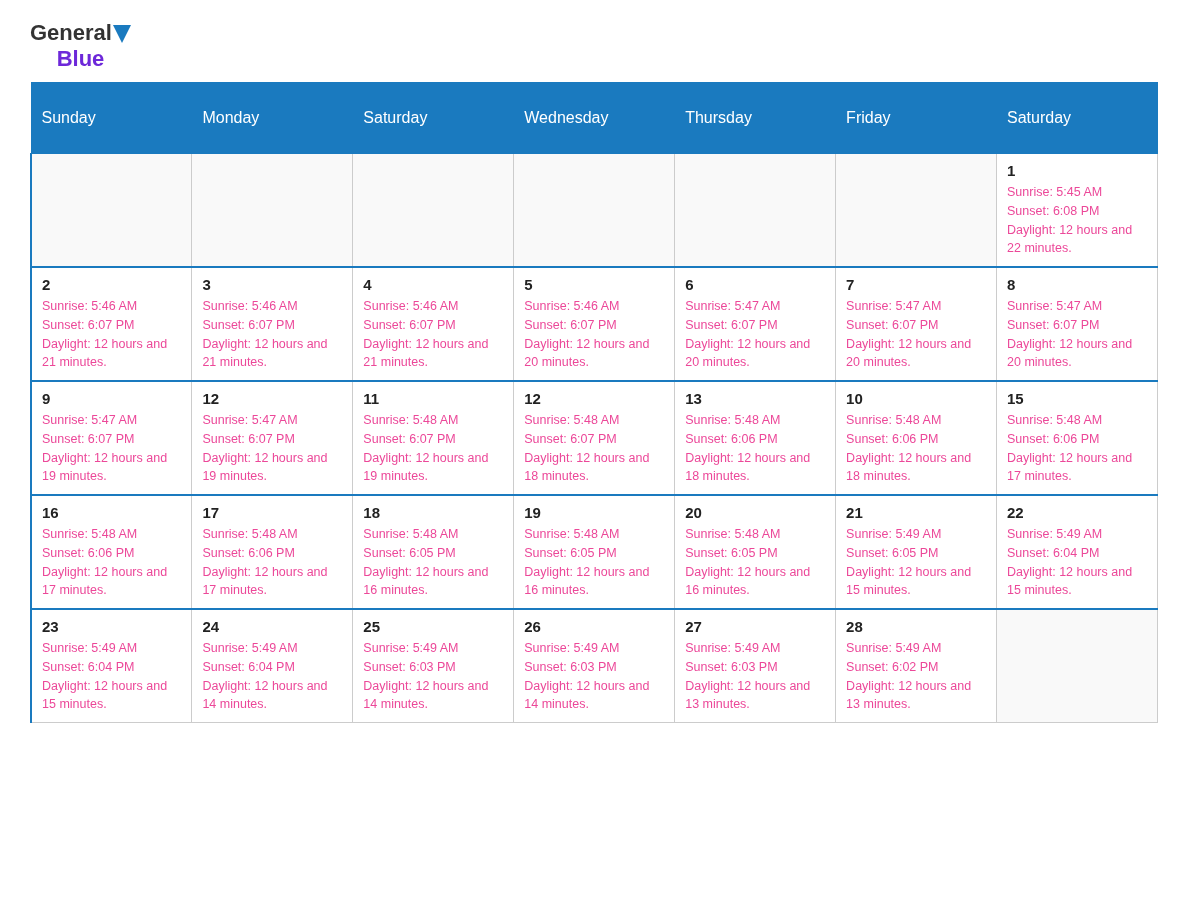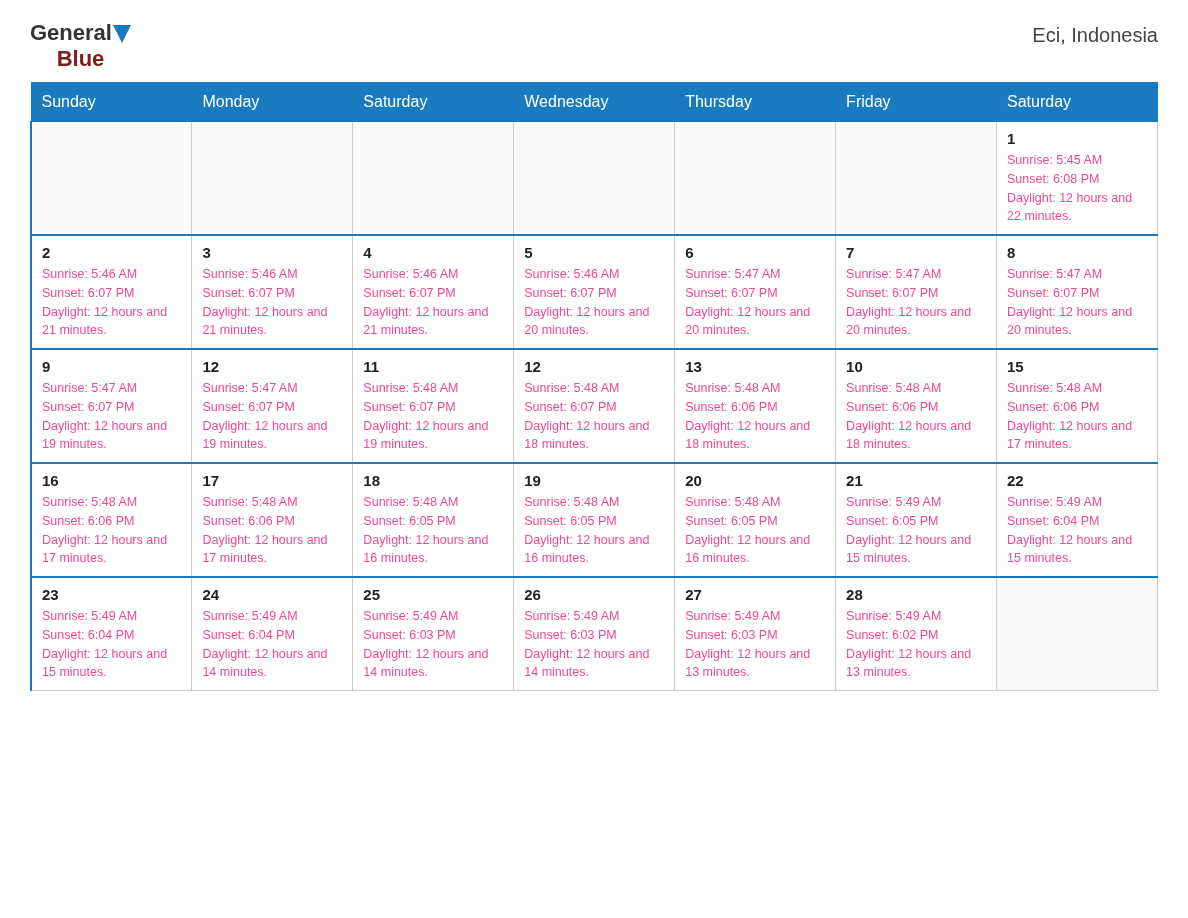--- a/index.html
+++ b/index.html
@@ -17,21 +17,21 @@
       margin-bottom: 10px;
     }
     .logo-text-general {
       font-size: 22px;
       font-weight: bold;
       color: #333;
     }
     .logo-text-blue {
       font-size: 22px;
       font-weight: bold;
-      color: #7f1d1d;
+      color: #6d28d9;
     }
     .logo-wrapper {
       display: flex;
       flex-direction: column;
       align-items: center;
     }
     .logo-line1 {
       display: flex;
       align-items: center;
     }
@@ -57,21 +57,21 @@
       border-collapse: collapse;
       margin-top: 10px;
     }
     thead tr {
       background-color: #1a7abf;
     }
     thead th {
       color: #fff;
       font-size: 16px;
       font-weight: normal;
-      padding: 10px 10px;
+      padding: 26px 10px;
       text-align: left;
       border: 1px solid #1a7abf;
     }
     tbody tr {
       vertical-align: top;
     }
     tbody td {
       border: 1px solid #ccc;
       padding: 8px 10px;
       width: calc(100% / 7);
@@ -112,21 +112,20 @@
       <span class="logo-text-general">General</span>
       <svg width="18" height="18" viewBox="0 0 18 18" style="margin-left:1px;margin-top:2px;">
         <polygon points="0,0 18,0 9,18" fill="#1a7abf"></polygon>
       </svg>
     </div>
     <div class="logo-line2">
       <span class="logo-text-blue">Blue</span>
     </div>
   </div>
   <div class="title-block">
-    <div class="calendar-subtitle">Eci, Indonesia</div>
   </div>
 </div>
 
 <table>
   <thead>
     <tr>
     <th>Sunday</th>
         <th>Monday</th>
         <th>Saturday</th>
         <th>Wednesday</th>

